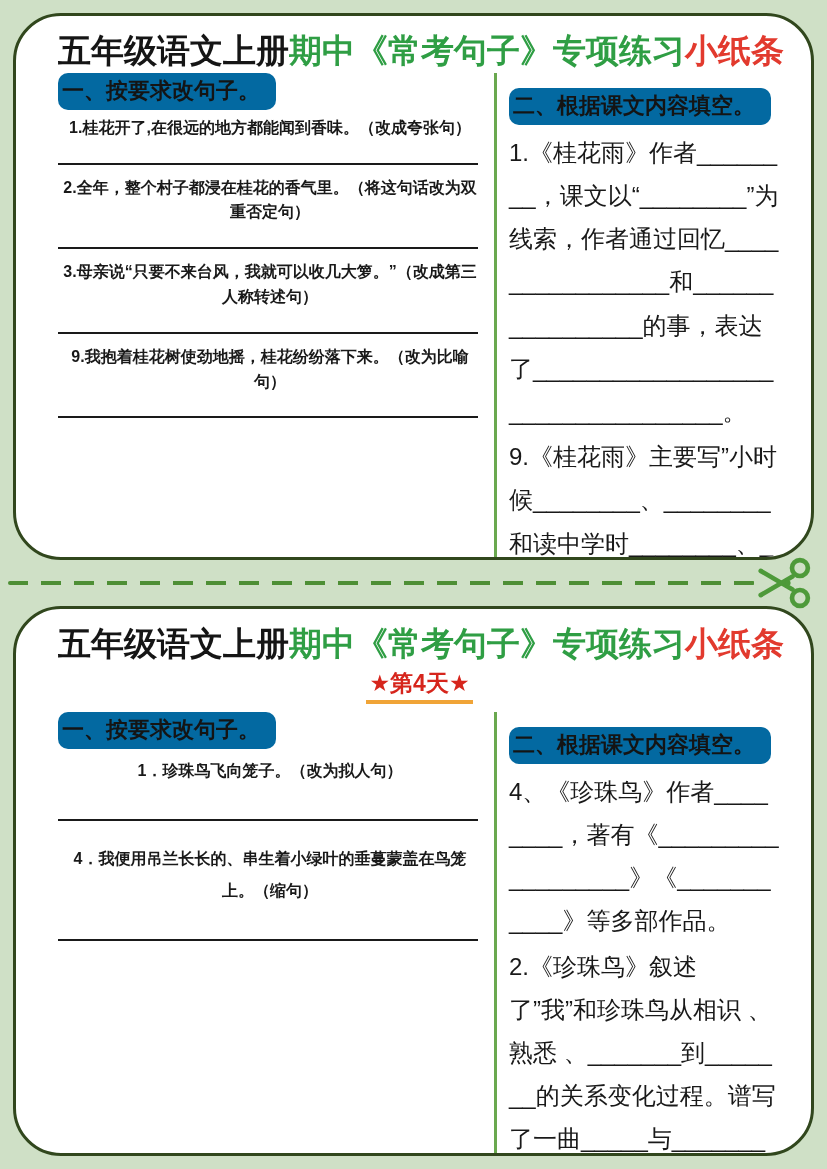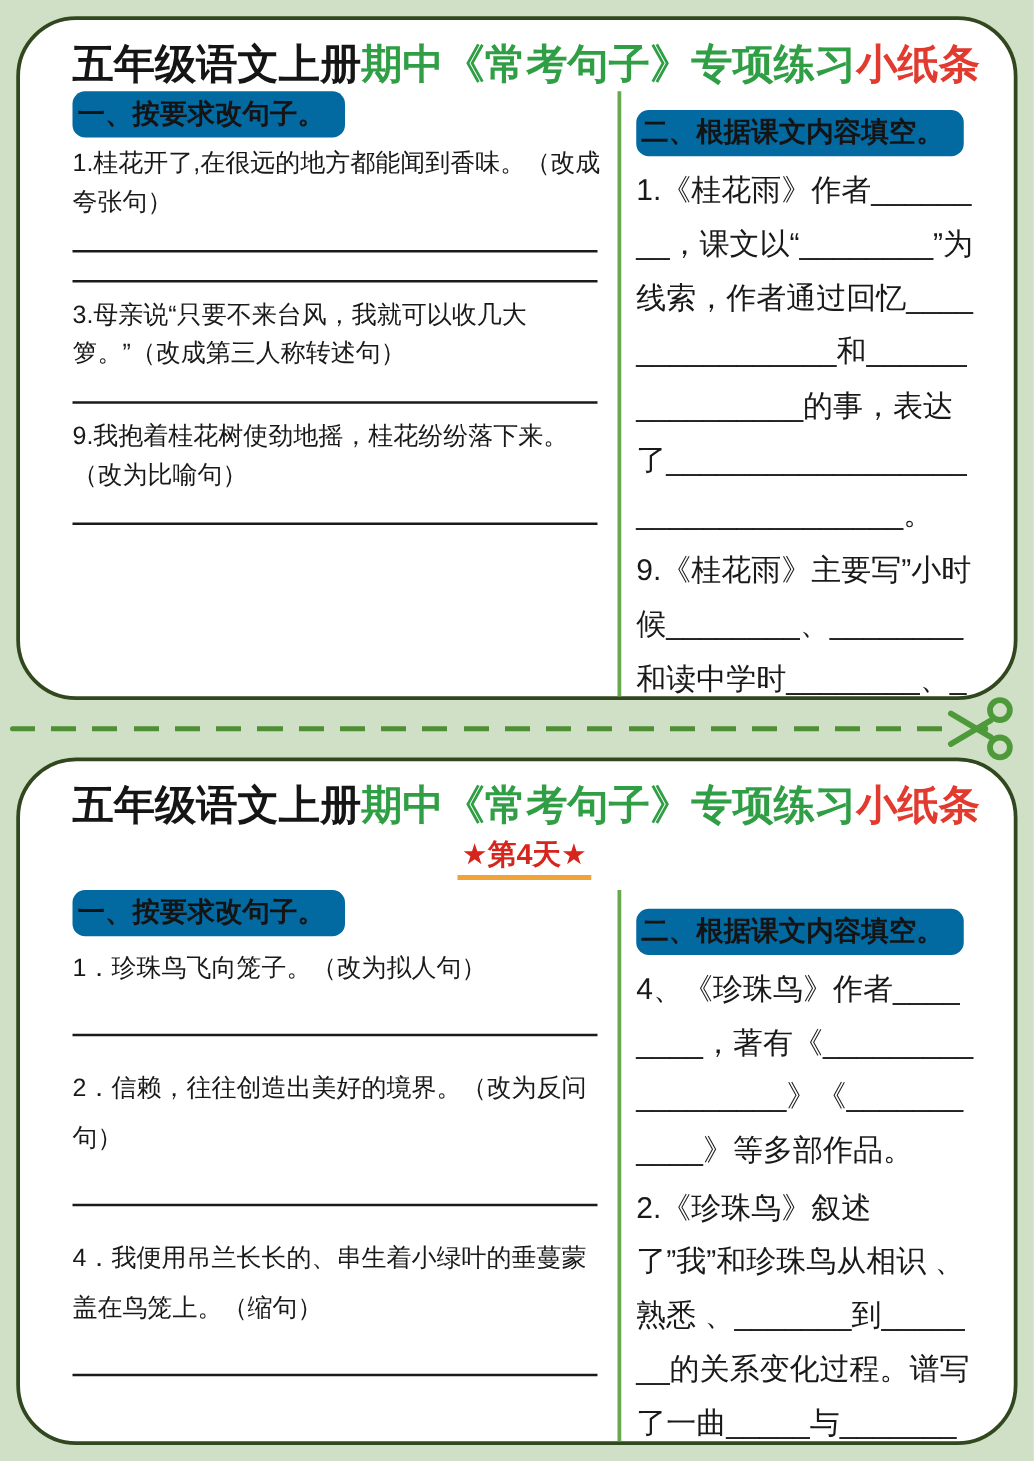--- a/index.html
+++ b/index.html
@@ -29,21 +29,21 @@
   .cols { display:flex; align-items:stretch; }
   .col-left  { width:436px; padding-right:12px; }
   .vdiv { width:3px; background:#6aa84f; flex:none; }
   .col-right { flex:1; padding-left:12px;margin-top:15px; }
   .sec-head { margin-bottom:6px; }
   .hl {
     display:inline-block; background:#0369a1; border-radius:10px;
     font-size:22px; font-weight:bold; color:#141414;
     padding:3px 16px 4px 4px;
   }
-  .q p { font-size:20px; line-height:1.55; font-weight:400; }
+  .q p { font-size:16px; line-height:1.55; font-weight:700;text-align:center; }
   .ans-line { border-bottom:2px solid #1a1a1a; width:99%; margin-top:22px; }
   .q { margin-bottom:11px; }
   .q:last-child { margin-bottom:0; }
   .roomy .q { margin-bottom:22px; }
   .roomy .q p { line-height:2.0; }
   .roomy .ans-line { margin-top:32px; }
   .fill { font-size:24px; line-height:1.8; font-weight:500; word-break:break-all; margin-bottom:2px; }
   .cutline {
     position:absolute; top:560px; left:0; width:827px; height:46px;
     display:flex; align-items:center; padding-left:8px;
@@ -64,20 +64,21 @@
     <div class="cols">
       <div class="col-left">
         <div class="sec-head">
           <span class="hl">一、按要求改句子。</span>
         </div>
         <div class="q">
           <p>1.桂花开了,在很远的地方都能闻到香味。（改成夸张句）</p>
           <div class="ans-line"></div>
         </div>
         <div class="q">
+          <p>2.全年，整个村子都浸在桂花的香气里。（将这句话改为双重否定句）</p>
           <div class="ans-line"></div>
         </div>
         <div class="q">
           <p>3.母亲说“只要不来台风，我就可以收几大箩。”（改成第三人称转述句）</p>
           <div class="ans-line"></div>
         </div>
         <div class="q">
           <p>9.我抱着桂花树使劲地摇，桂花纷纷落下来。（改为比喻句）</p>
           <div class="ans-line"></div>
         </div>
@@ -112,24 +113,20 @@
     <div class="cols">
       <div class="col-left roomy">
         <div class="sec-head">
           <span class="hl">一、按要求改句子。</span>
         </div>
         <div class="q">
           <p>1．珍珠鸟飞向笼子。（改为拟人句）</p>
           <div class="ans-line"></div>
         </div>
         <div class="q">
-          <p>2．信赖，往往创造出美好的境界。（改为反问句）</p>
-          <div class="ans-line"></div>
-        </div>
-        <div class="q">
           <p>4．我便用吊兰长长的、串生着小绿叶的垂蔓蒙盖在鸟笼上。（缩句）</p>
           <div class="ans-line"></div>
         </div>
       </div>
       <div class="vdiv"></div>
       <div class="col-right">
         <div class="sec-head">
           <span class="hl">二、根据课文内容填空。</span>
         </div>
         <p class="fill">4、《珍珠鸟》作者________，著有《__________________》《___________》等多部作品。</p>

